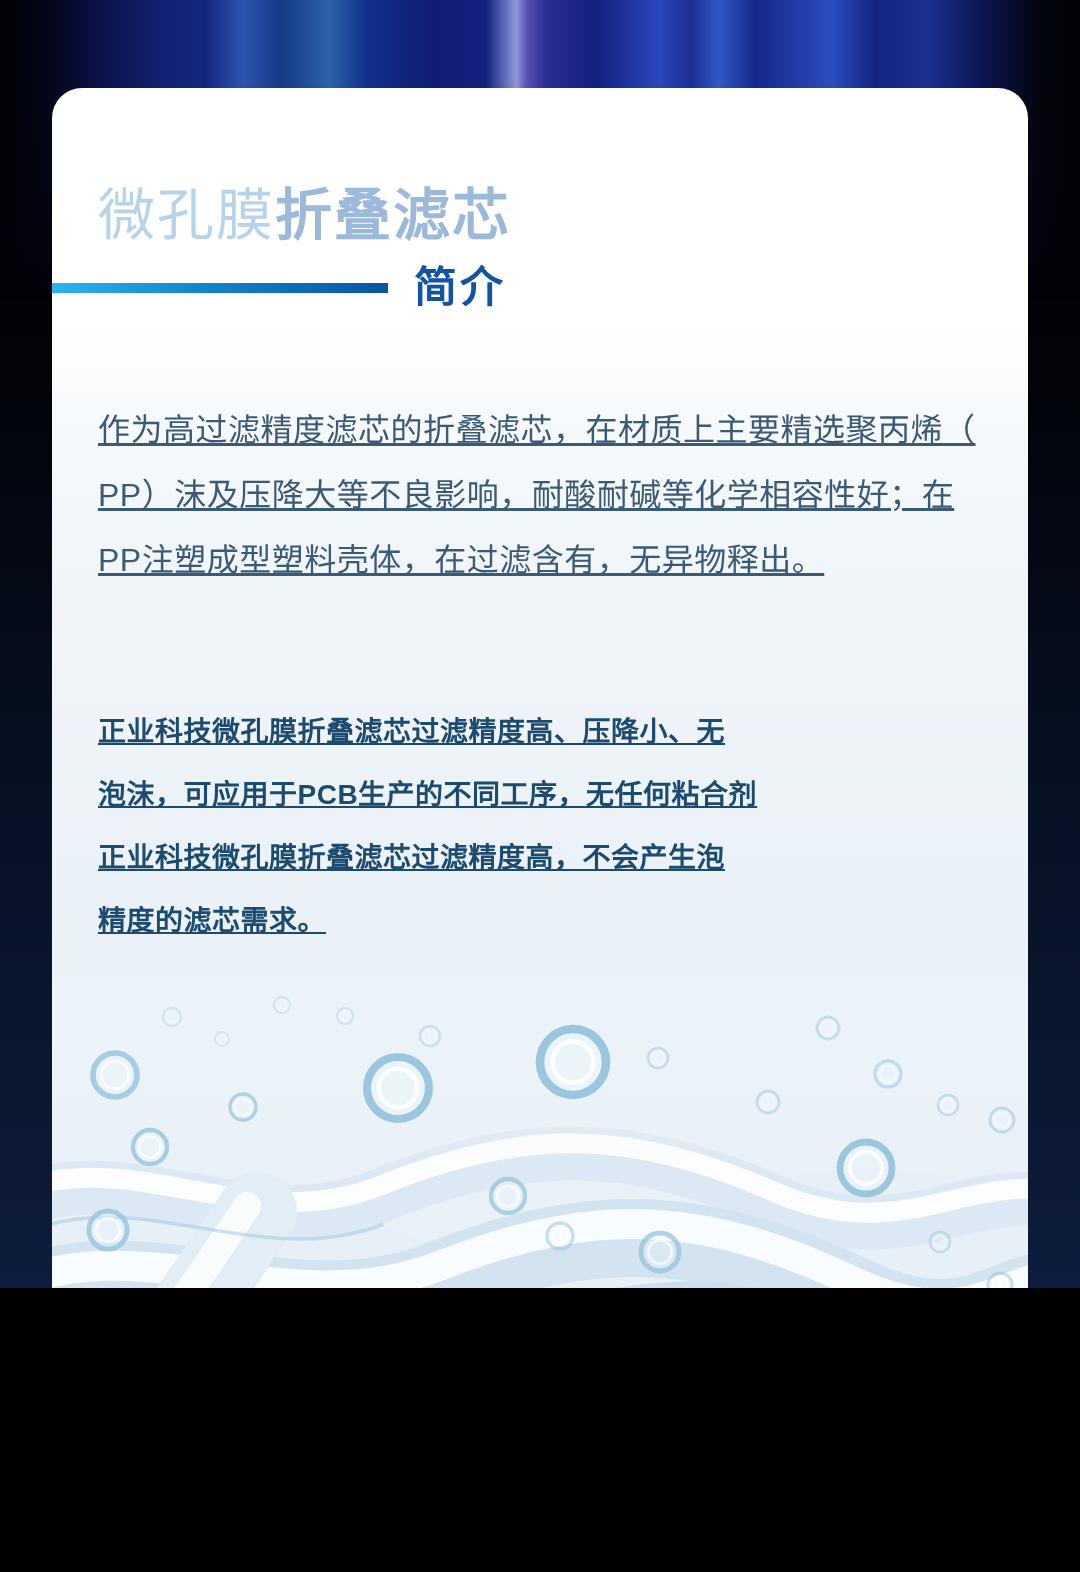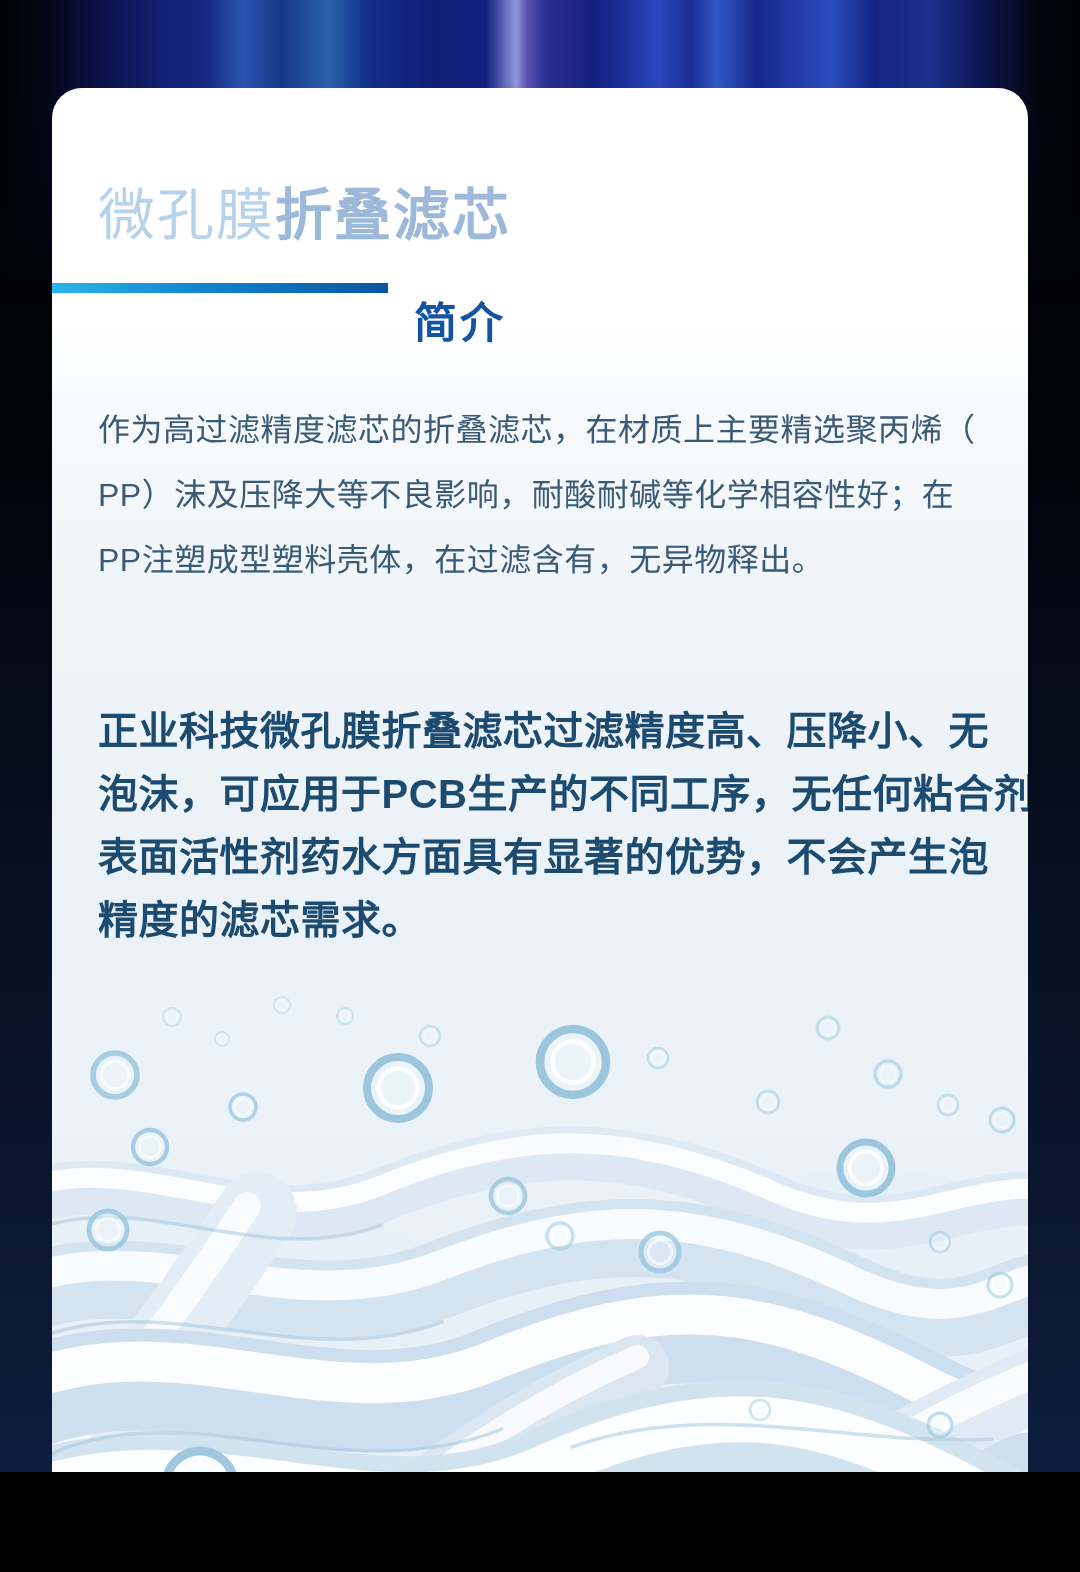--- a/index.html
+++ b/index.html
@@ -1,20 +1,20 @@
 <!DOCTYPE html>
 <html lang="zh-CN" style="--title-light: #b7d3ec; --title-bold: #9db9da; --subtitle: #1254a2; --divider-start: #2db4ec; --divider-end: #0a55a2; --body-text: #3b5a76; --emphasis-text: #1d4b70; --top-glow-blue: #2a47bc; --strip-cyan: #2bb4e0;"><head>
 <meta charset="utf-8">
 <style>
   * { margin:0; padding:0; box-sizing:border-box; }
   html,body { background:#000; }
   body { font-family:"Liberation Sans","DejaVu Sans",sans-serif; }
 
   #screen{
-    position:relative; width:1080px; height:1472px; overflow:hidden;
+    position:relative; width:1080px; height:1288px; overflow:hidden;
     background:linear-gradient(180deg,#000 0%,#02040a 30%,#071124 62%,#0b1832 86%,#0d1d3e 100%);
   }
 
   
   .top-glow{
     position:absolute; left:0; top:0; width:1080px; height:300px;
     background:linear-gradient(90deg,
       #010207 0%, #030615 4%, #0a1146 9%, #122173 15%, #15267f 19%,
       #2c55b0 22.5%, #153a86 26%, #2a62a8 30.5%, #12308a 34%,
       #101d74 40%, #13217e 45%, #8e97dc 47.8%, #5a50b2 48.8%, #2a2f92 50.5%,
@@ -48,29 +48,29 @@
   .title{ position:absolute; left:46px; top:95px; font-size:57px; line-height:64px; letter-spacing:2px; white-space:nowrap;}
   .title .light{ color:var(--title-light,#b7d3ec); font-weight:400; }
   .title .bold { color:var(--title-bold,#9db9da); font-weight:700; }
 
   .divider{
     position:absolute; left:0; top:195px; width:336px; height:10px;
     background:linear-gradient(90deg,var(--divider-start,#2db4ec) 0%,#1184cd 45%,var(--divider-end,#0a55a2) 100%);
   }
   .subtitle{
     position:absolute; left:362px; top:176px; font-size:43px; line-height:46px;
-    font-weight:800; color:var(--subtitle,#1254a2); letter-spacing:3px; white-space:nowrap;margin-top:36px;
+    font-weight:800; color:var(--subtitle,#1254a2); letter-spacing:3px; white-space:nowrap;
   }
 
   
   .para{ position:absolute; left:46px; }
-  .para .line{ white-space:nowrap; }
+  .para .line{ white-space:nowrap;text-decoration:underline; }
   .para1{ top:310px; font-size:32px; line-height:65px; font-weight:400;
           color:var(--body-text,#3b5a76); letter-spacing:0.5px; }
-  .para2{ top:612px; font-size:40px; line-height:63px; font-weight:700;
+  .para2{ top:612px; font-size:28px; line-height:63px; font-weight:700;
           color:var(--emphasis-text,#1d4b70); letter-spacing:0.5px; }
 
   
   .illustration{ position:absolute; left:0; bottom:0; width:976px; height:575px; }
   .illustration svg{ display:block; width:976px; height:575px; }
 </style>
 </head>
 <body>
 
 <div id="screen">
@@ -89,21 +89,21 @@
 
     <div class="para para1">
       <div class="line">作为高过滤精度滤芯的折叠滤芯，在材质上主要精选聚丙烯（</div>
       <div class="line">PP）沫及压降大等不良影响，耐酸耐碱等化学相容性好；在</div>
       <div class="line">PP注塑成型塑料壳体，在过滤含有，无异物释出。</div>
     </div>
 
     <div class="para para2">
       <div class="line">正业科技微孔膜折叠滤芯过滤精度高、压降小、无</div>
       <div class="line">泡沫，可应用于PCB生产的不同工序，无任何粘合剂</div>
-      <div class="line">表面活性剂药水方面具有显著的优势，不会产生泡</div>
+      <div class="line">正业科技微孔膜折叠滤芯过滤精度高，不会产生泡</div>
       <div class="line">精度的滤芯需求。</div>
     </div>
 
     <div class="illustration">
       <svg viewBox="0 0 976 575">
         <defs>
           <linearGradient id="fadeTop" x1="0" y1="0" x2="0" y2="1">
             <stop offset="0" stop-color="#ecf3f8" stop-opacity="1"></stop>
             <stop offset="0.55" stop-color="#ecf3f8" stop-opacity="0.6"></stop>
             <stop offset="1" stop-color="#ecf3f8" stop-opacity="0"></stop>

